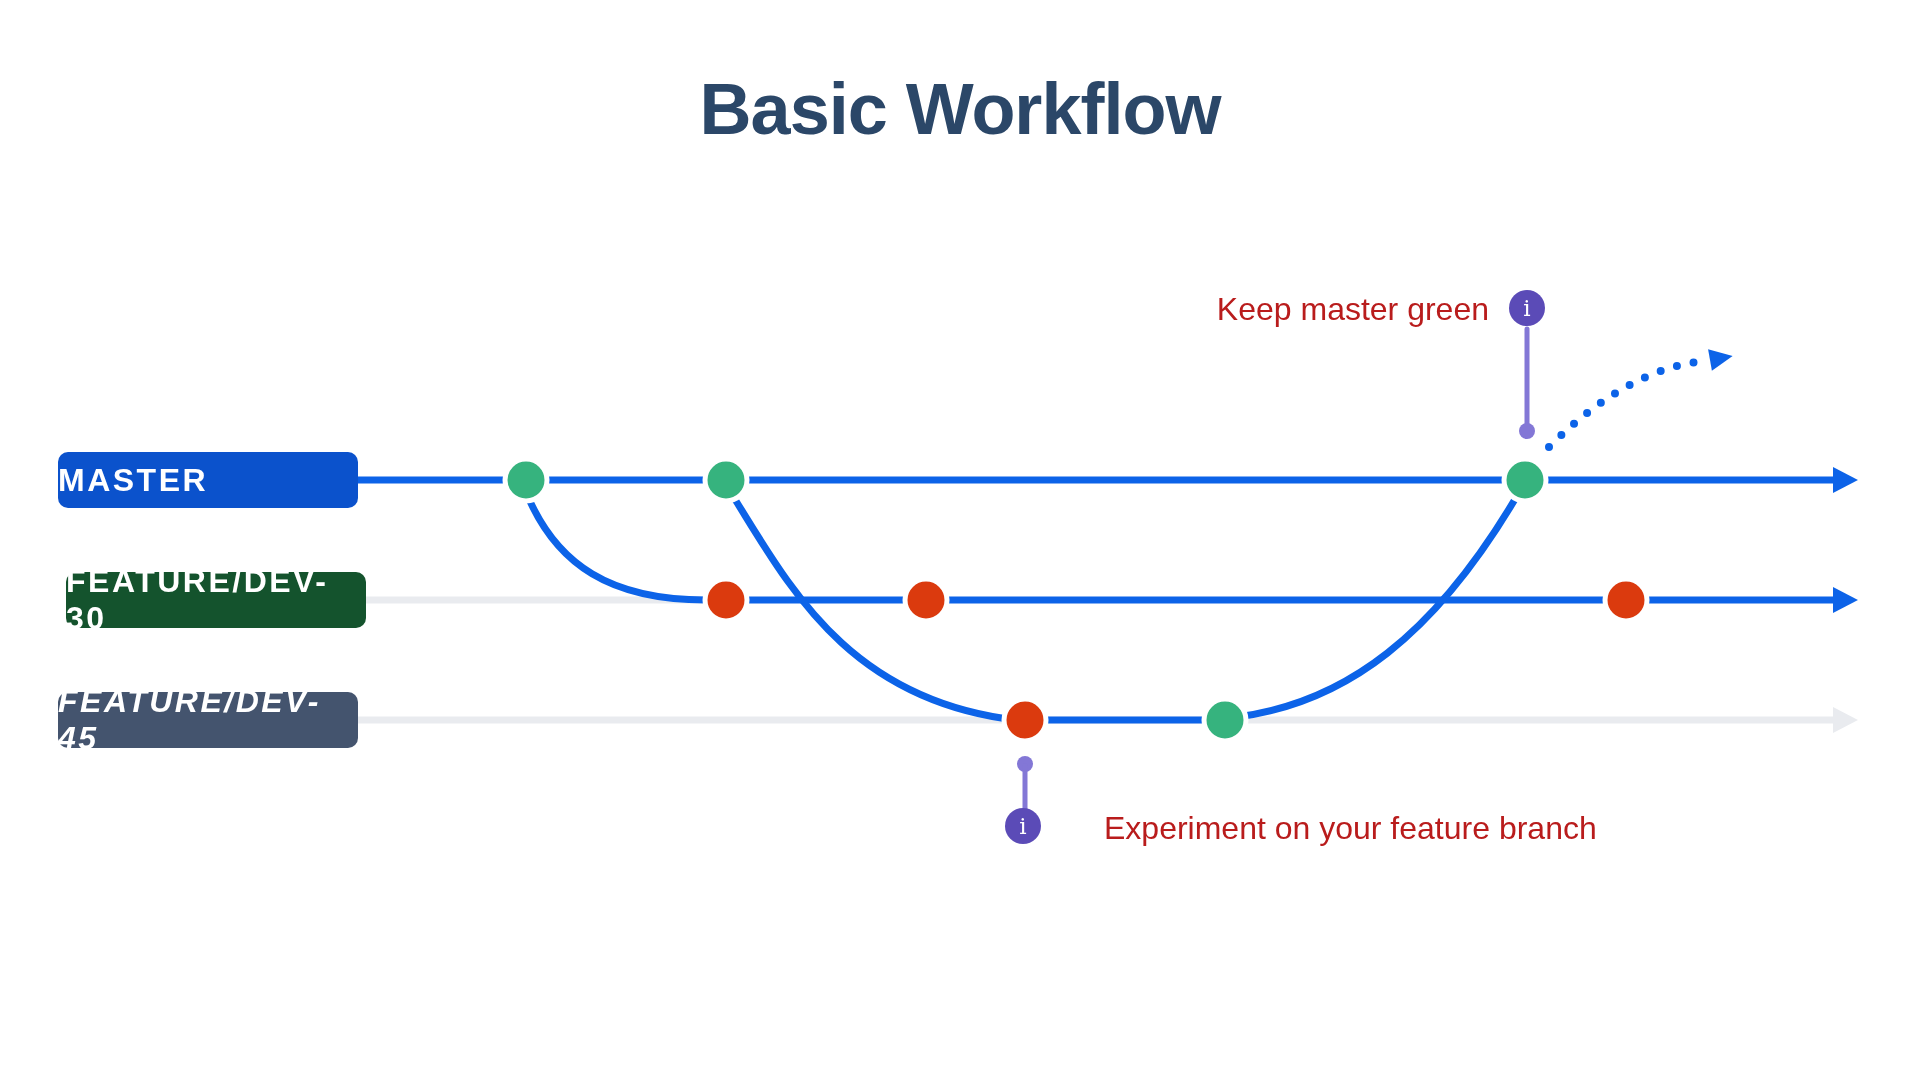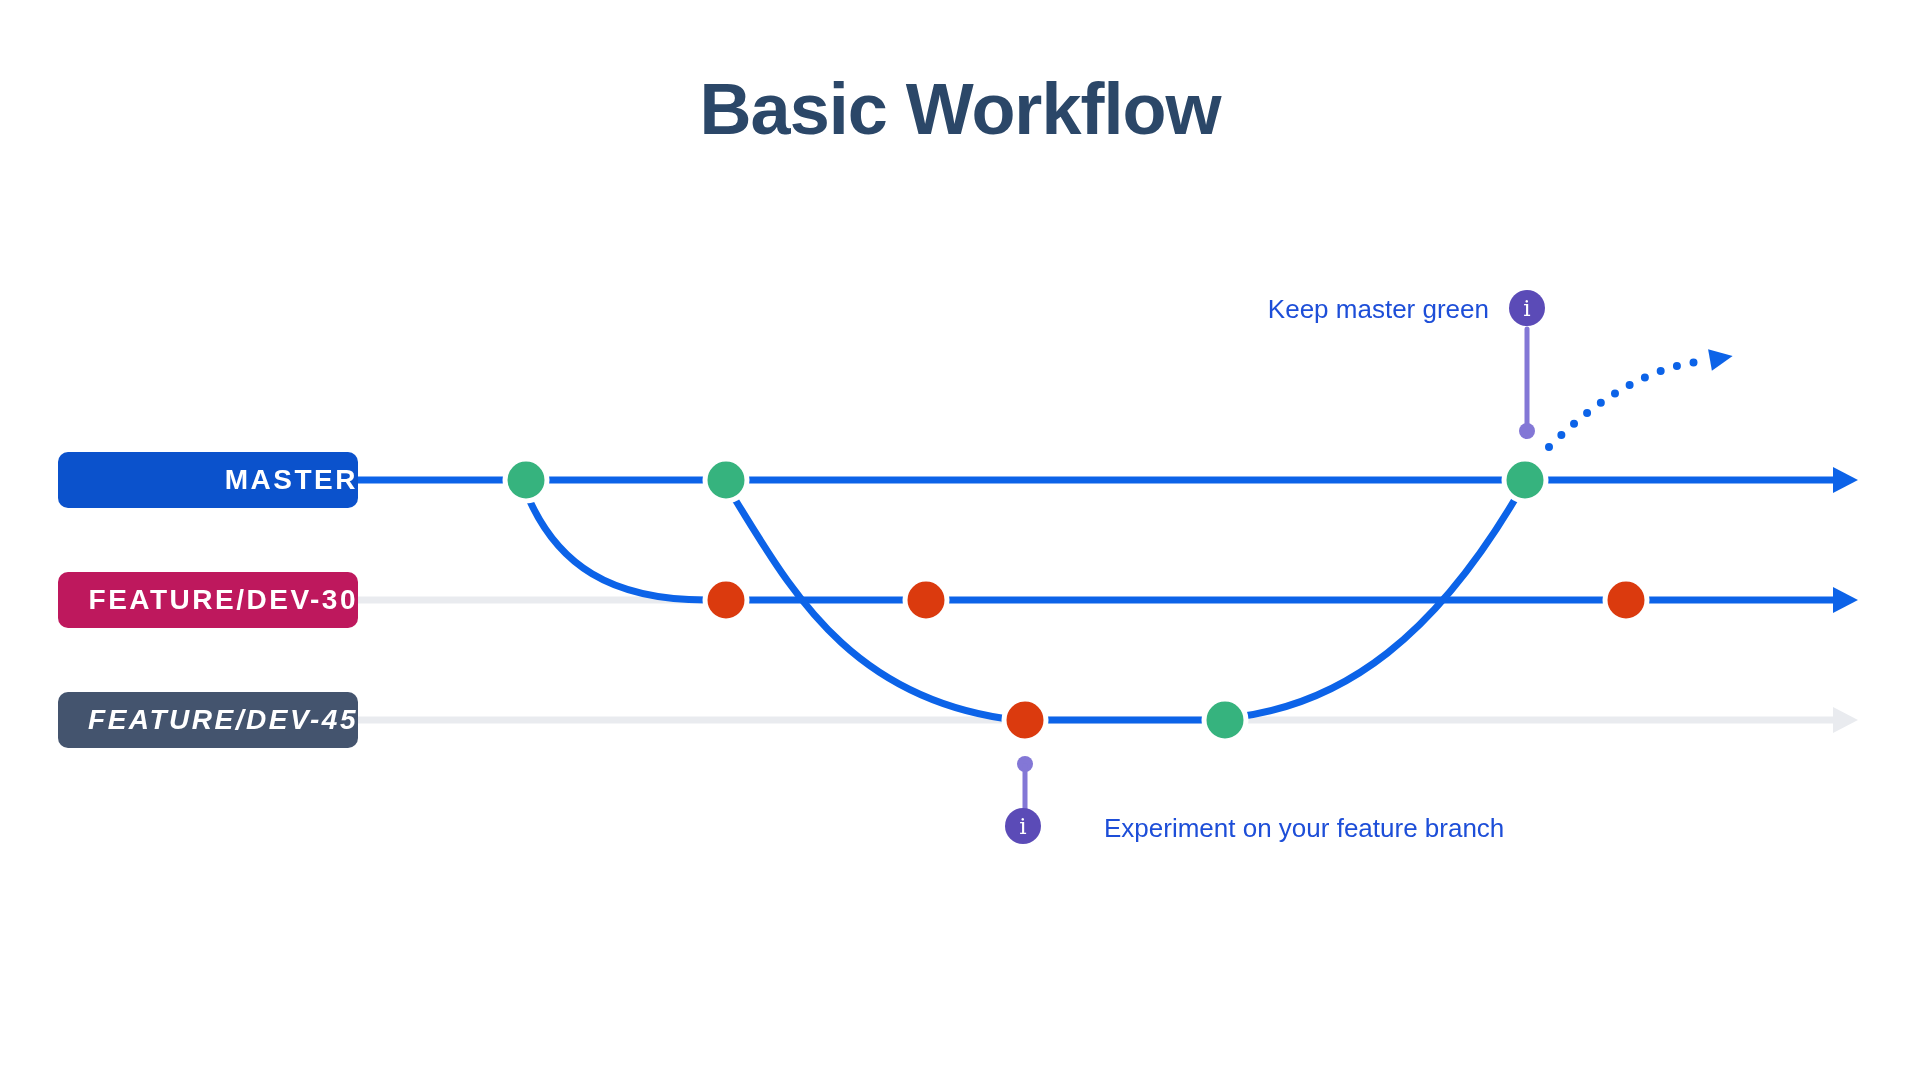--- a/index.html
+++ b/index.html
@@ -13,30 +13,30 @@
   .diagram-svg{position:absolute;left:0;top:0;width:1920px;height:1080px;}
   .page-title{
     position:absolute;left:0;top:68px;width:1920px;
     text-align:center;
     font-size:72px;font-weight:bold;letter-spacing:-1px;
     color:#2b4768;
   }
   .badge{
     position:absolute;left:58px;width:300px;height:56px;
     border-radius:10px;
-    display:flex;align-items:center;justify-content:flex-end;
-    color:#ffffff;font-size:28px;font-weight:bold;letter-spacing:2.5px;
+    display:flex;align-items:center;justify-content:flex-start;
+    color:#ffffff;font-size:32px;font-weight:bold;letter-spacing:2.5px;
   }
   .badge-master{top:452px;}
   .badge-dev30{top:572px;}
   .badge-dev45{top:692px;}
   .annotation{
     position:absolute;
-    font-size:26px;line-height:36px;
-    color:#1d4ed8;
+    font-size:32px;line-height:36px;
+    color:#b91c1c;
     white-space:nowrap;
   }
   .annotation-top{right:431px;top:291px;text-align:right;}
   .annotation-bottom{left:1056px;top:810px;margin-left:48px;}
   .info-icon{
     position:absolute;width:36px;height:36px;border-radius:50%;
     display:flex;align-items:center;justify-content:center;
     color:#ffffff;
     font-family:"DejaVu Serif", serif;
     font-size:23px;line-height:1;
@@ -83,21 +83,21 @@
 
     <circle cx="1025" cy="720" r="21" stroke-width="5" fill="#db3a0e" stroke="#ffffff"></circle>
     <circle cx="1225" cy="720" r="21" stroke-width="5" fill="#36b37e" stroke="#ffffff"></circle>
   </svg>
 
   <div class="page-title">Basic Workflow</div>
 
   <div class="badge badge-master" style="background-color: rgb(11, 82, 204);">
     <span>MASTER</span>
   </div>
-  <div class="badge badge-dev30" style="background-color: #be185d;">
+  <div class="badge badge-dev30" style="background-color: #14532d; margin-left: 8px;">
     <span>FEATURE/DEV-30</span>
   </div>
   <div class="badge badge-dev45" style="background-color: rgb(68, 84, 110); font-style: italic;">
     <span>FEATURE/DEV-45</span>
   </div>
 
   <div class="annotation annotation-top">Keep master green</div>
   <div class="info-icon info-icon-top" style="background-color: rgb(91, 75, 183);">
     <span>i</span>
   </div>

